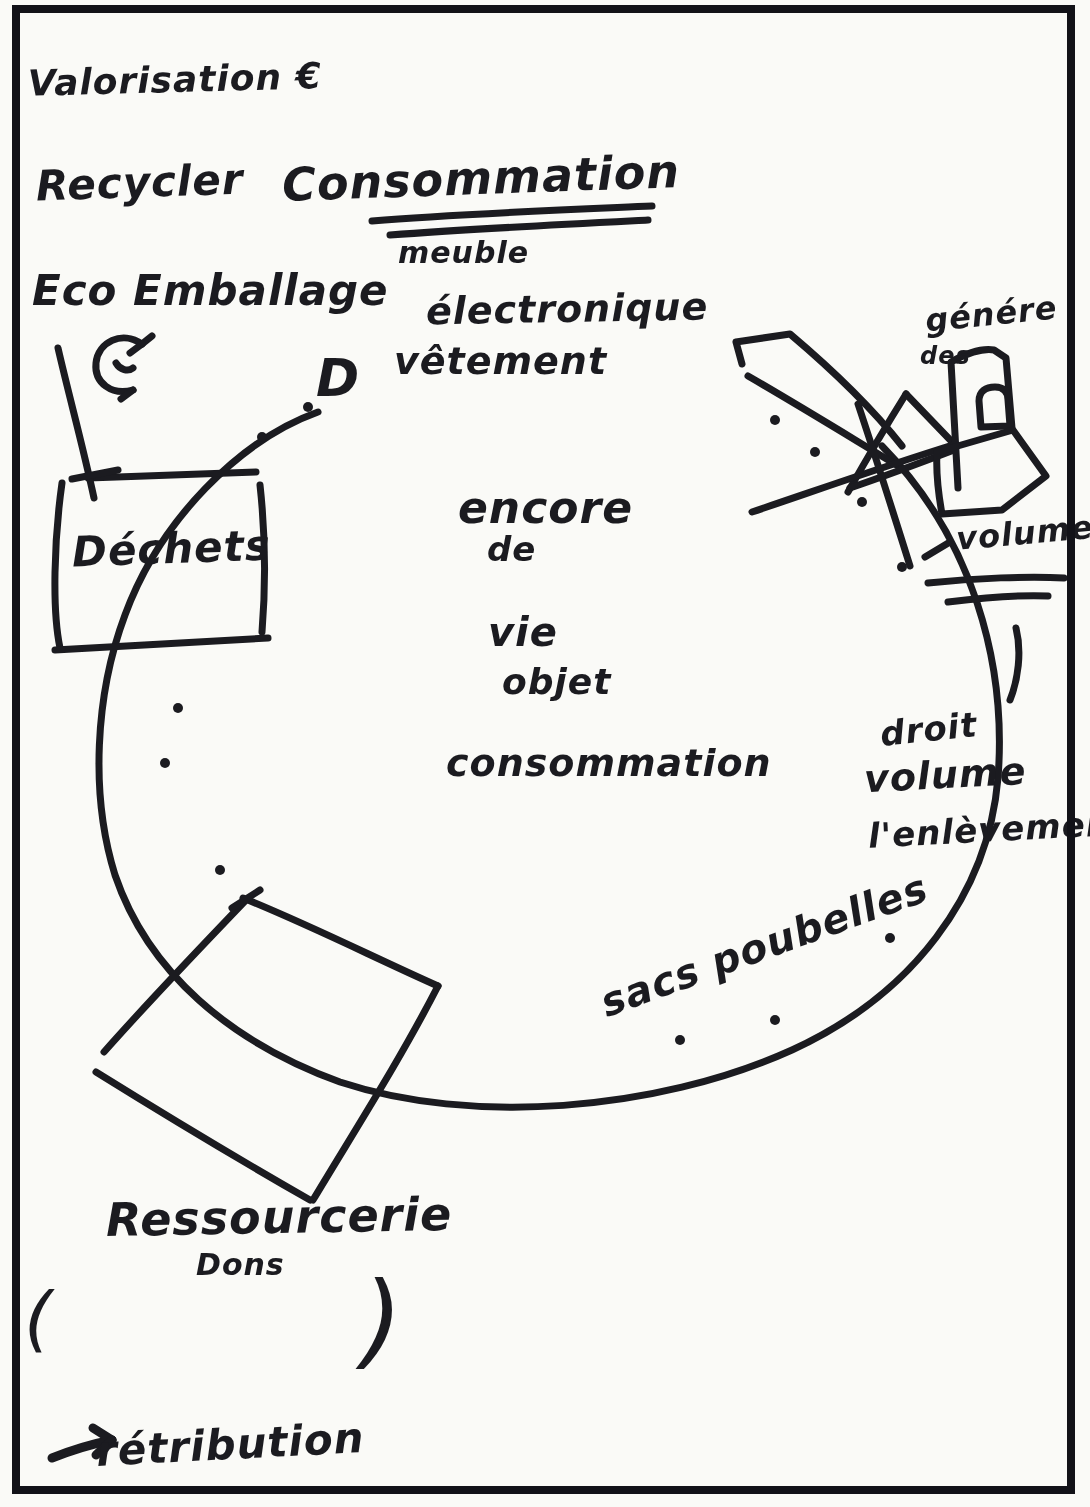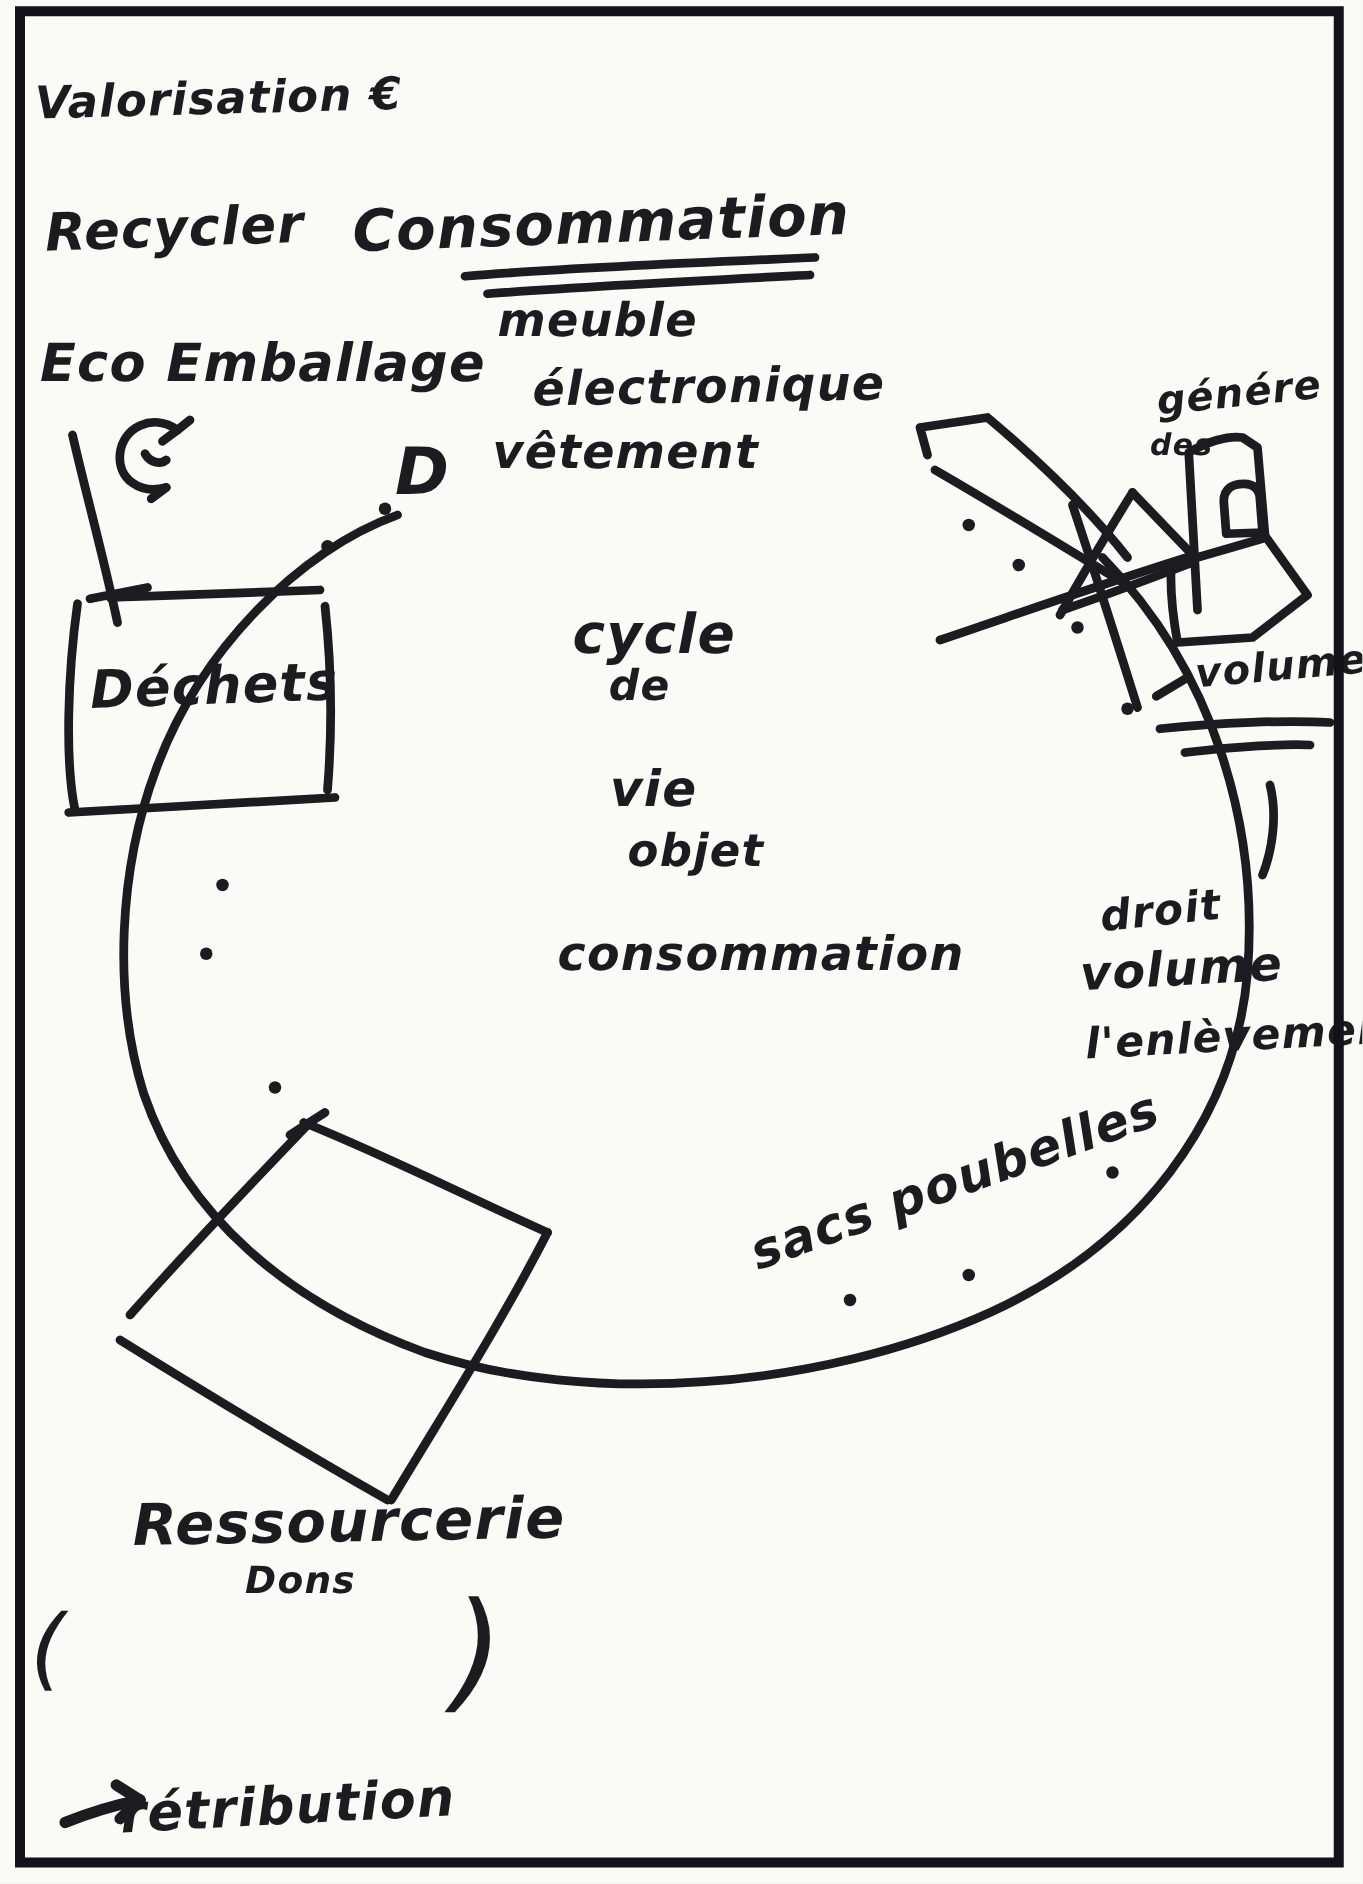--- a/index.html
+++ b/index.html
@@ -105,34 +105,34 @@
       <path d="M 112,1440 L 96,1455"></path>
     </g>
   </svg>
 
   <div class="hand" style="left:28px;top:62px;font-size:36px;transform:rotate(-1.5deg)">Valorisation €</div>
 
   <div class="hand" style="left:36px;top:162px;font-size:42px;transform:rotate(-2deg)">Recycler</div>
 
   <div class="hand" style="left:282px;top:155px;font-size:46px;transform:rotate(-2deg)">Consommation</div>
 
-  <div class="hand" style="left:398px;top:238px;font-size:37px">meuble</div>
+  <div class="hand" style="left:398px;top:238px;font-size:30px">meuble</div>
   <div class="hand" style="left:426px;top:290px;font-size:38px;transform:rotate(-1deg)">électronique</div>
   <div class="hand" style="left:394px;top:342px;font-size:38px">vêtement</div>
 
   <div class="hand" style="left:32px;top:270px;font-size:42px">Eco Emballage</div>
 
   <div class="hand" style="left:316px;top:352px;font-size:52px">D</div>
 
   <div class="hand" style="left:925px;top:298px;font-size:32px;transform:rotate(-6deg)">génére</div>
   <div class="hand" style="left:920px;top:344px;font-size:24px">des</div>
 
   <div class="hand" style="left:72px;top:528px;font-size:42px;transform:rotate(-2deg)">Déchets</div>
 
-  <div class="hand" style="left:458px;top:486px;font-size:44px">cycle</div>
+  <div class="hand" style="left:458px;top:486px;font-size:44px">encore</div>
   <div class="hand" style="left:487px;top:532px;font-size:34px">de</div>
   <div class="hand" style="left:488px;top:612px;font-size:40px">vie</div>
   <div class="hand" style="left:502px;top:664px;font-size:36px">objet</div>
   <div class="hand" style="left:446px;top:744px;font-size:38px">consommation</div>
 
   <div class="hand" style="left:956px;top:516px;font-size:32px;transform:rotate(-5deg)">volumes</div>
 
   <div class="hand" style="left:880px;top:712px;font-size:34px;transform:rotate(-6deg)">droit</div>
   <div class="hand" style="left:864px;top:756px;font-size:38px;font-weight:800;transform:rotate(-3deg)">volume</div>
   <div class="hand" style="left:868px;top:812px;font-size:34px;transform:rotate(-3deg)">l'enlèvement</div>

